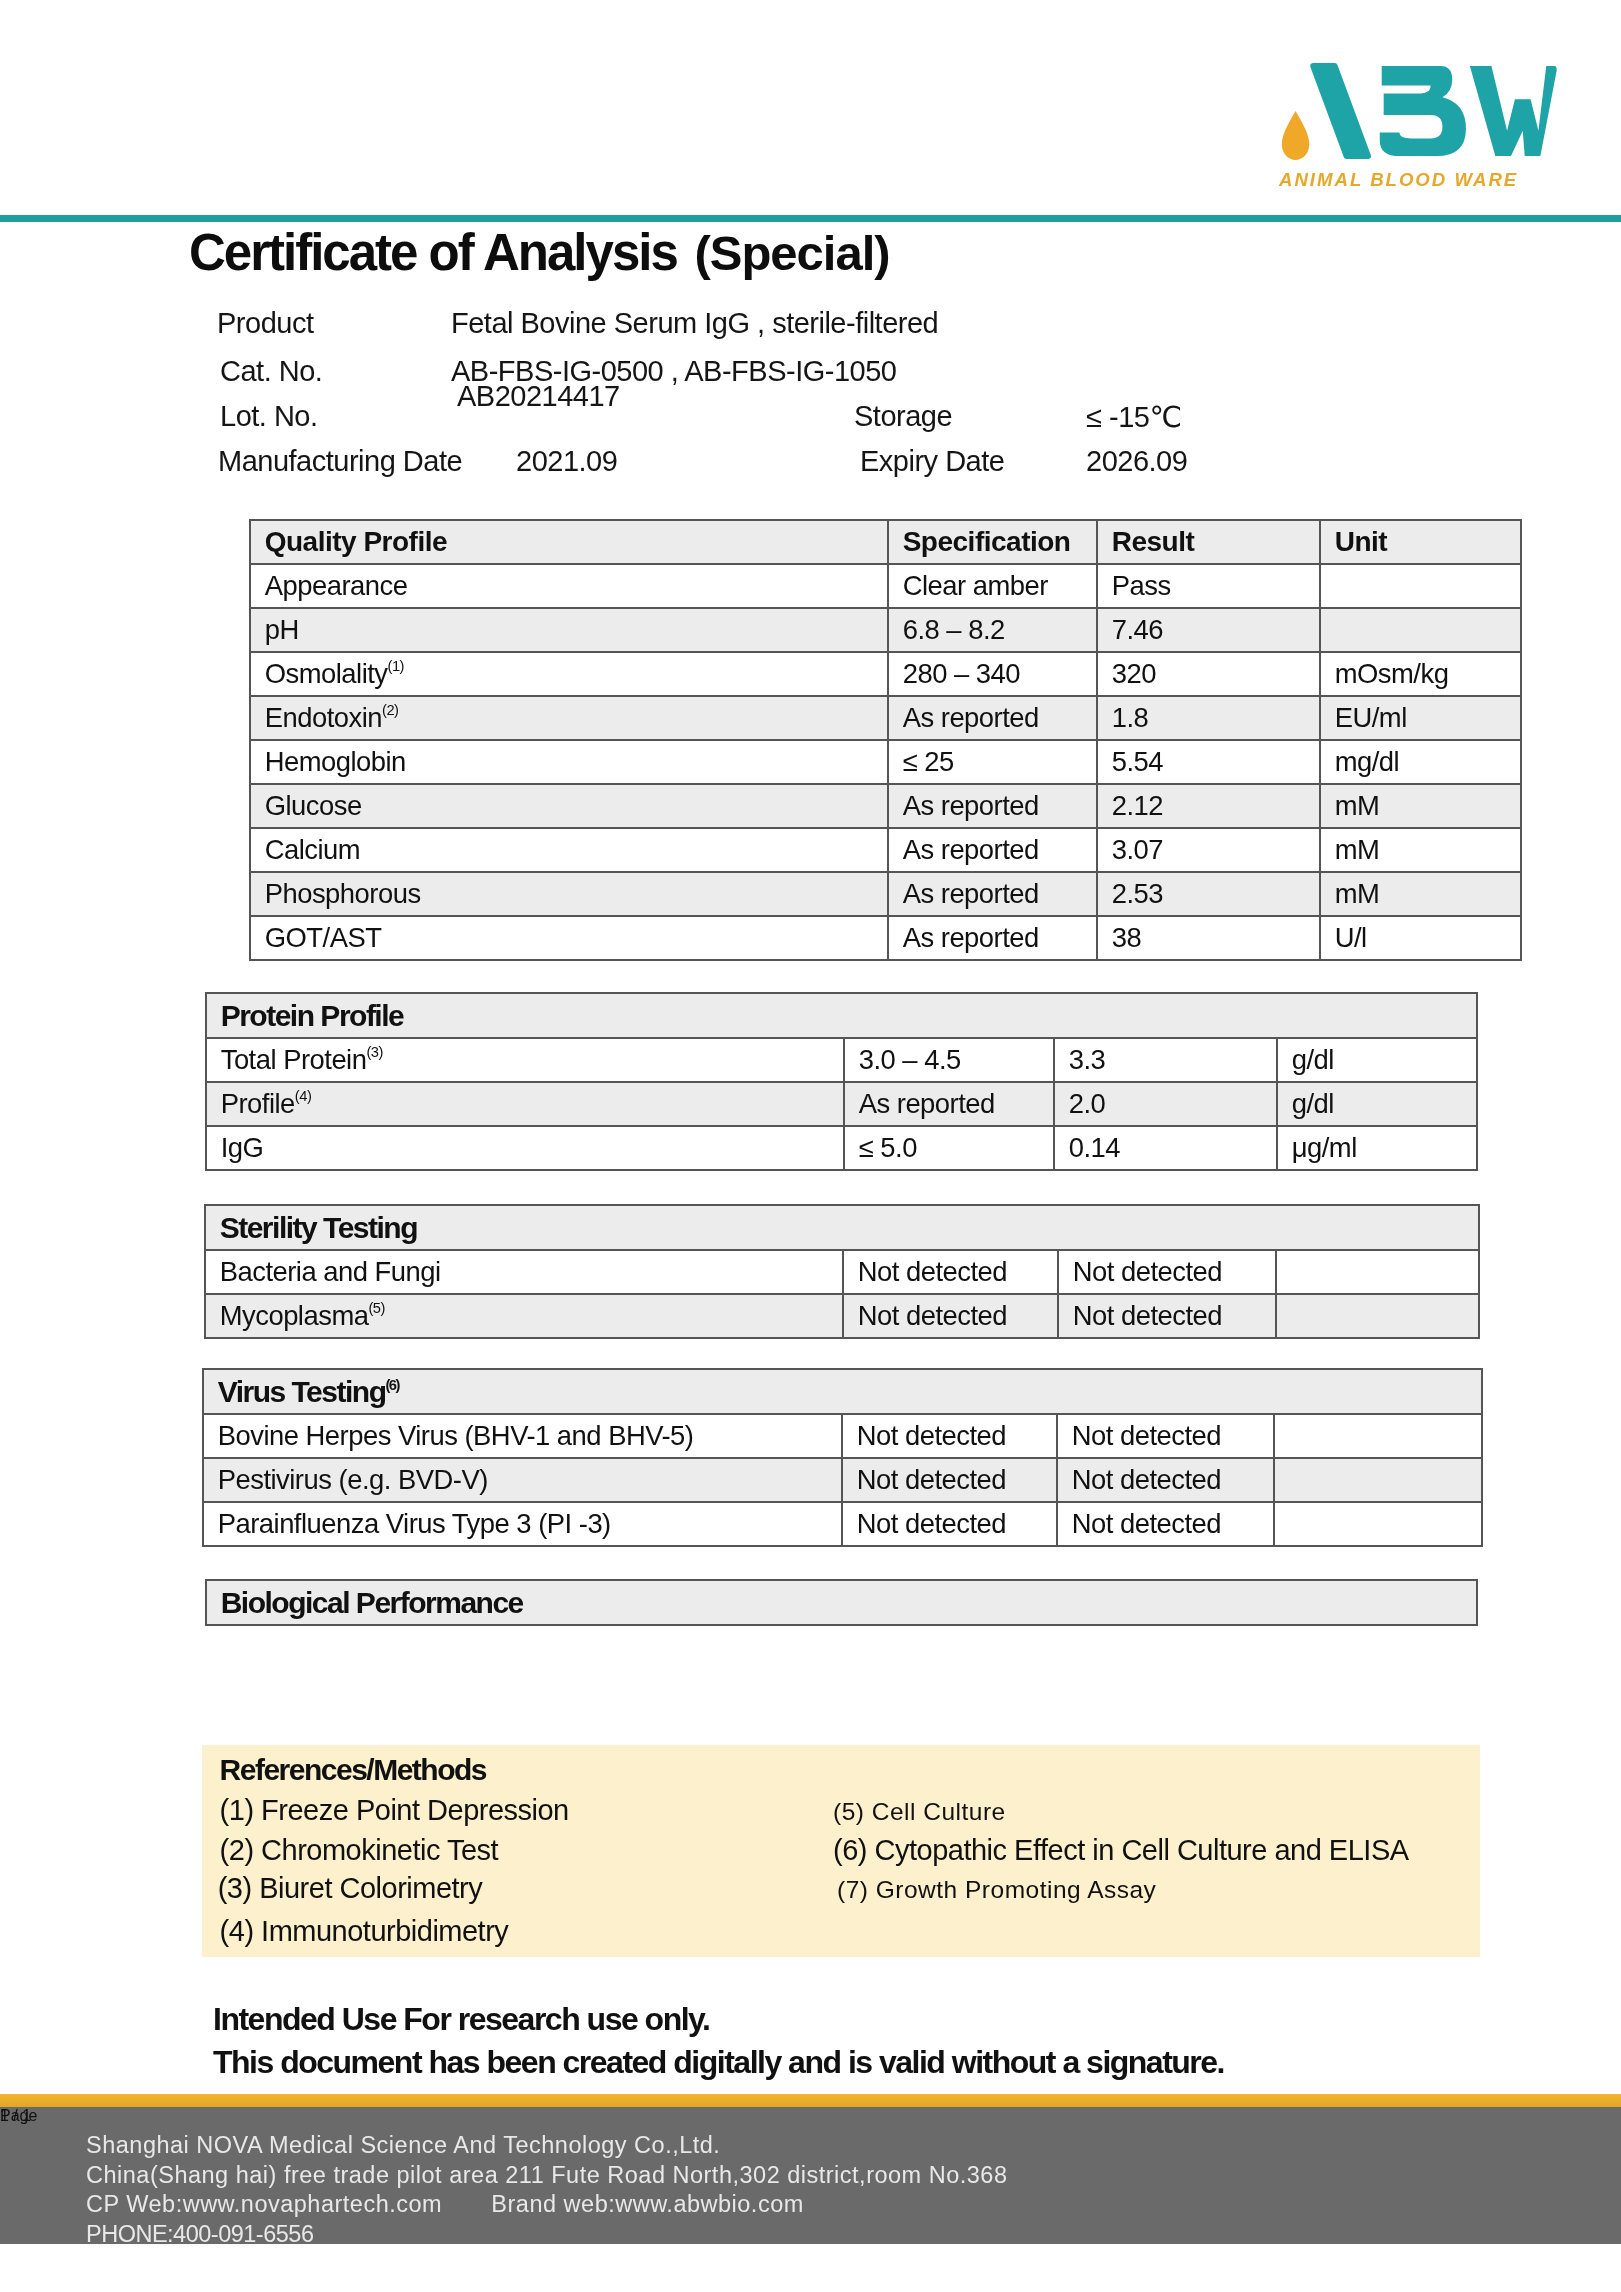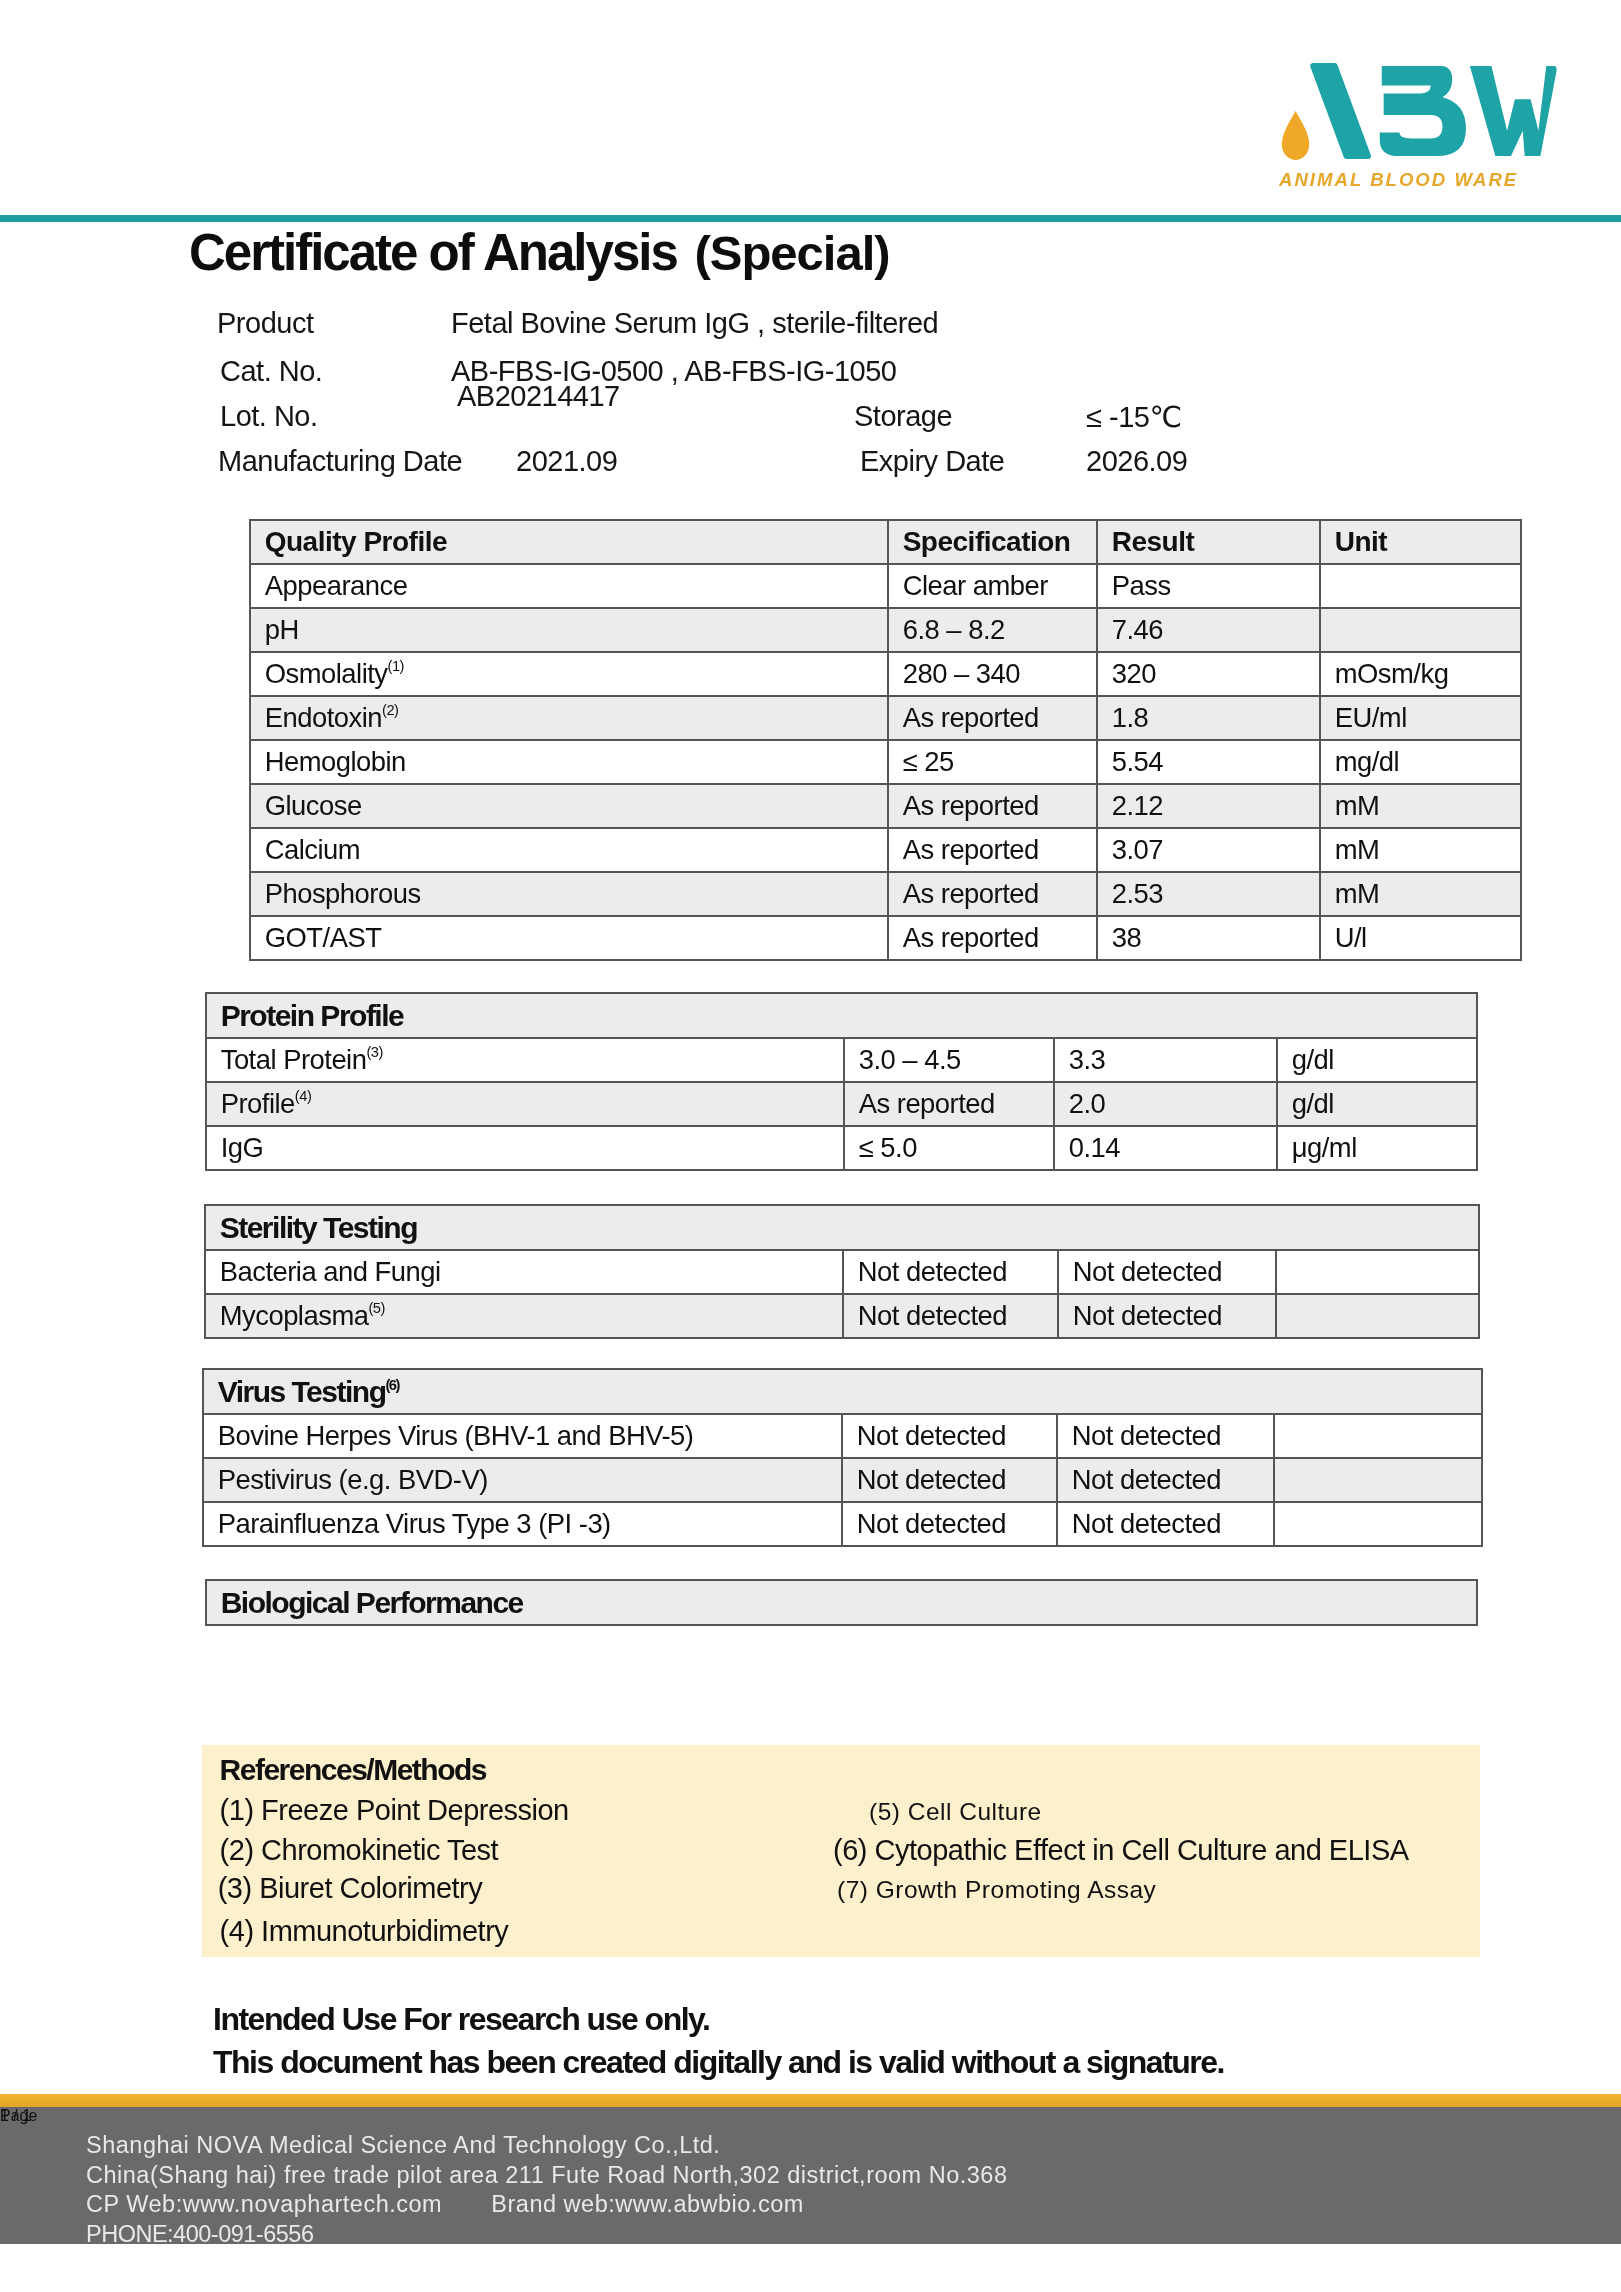--- a/index.html
+++ b/index.html
@@ -245,21 +245,21 @@
   </tr>
 </tbody>
   </table>
 
 <div class="refs">
   <div class="rtitle">References/Methods</div>
   <div class="ri" style="left:17.6px; top:49px;">(1) Freeze Point Depression</div>
   <div class="ri" style="left:17.6px; top:89px;">(2) Chromokinetic  Test</div>
   <div class="ri" style="left:15.7px; top:127px;">(3)  Biuret  Colorimetry</div>
   <div class="ri" style="left:17.6px; top:170px;">(4) Immunoturbidimetry</div>
-  <div class="ri small" style="left:631px; top:53px;margin-left:36px;">(5) Cell   Culture</div>
+  <div class="ri small" style="left:631px; top:53px;">(5) Cell   Culture</div>
   <div class="ri" style="left:631px; top:89px;">(6) Cytopathic Effect in Cell Culture and ELISA</div>
   <div class="ri small" style="left:635px; top:131px;">(7) Growth Promoting  Assay</div>
 </div>
 
 <div class="intended" style="top:2001px;">Intended Use For research use only.</div>
 <div class="intended" style="top:2044px;">This document has been created digitally and is valid without a signature.</div>
 
 <div class="orange-bar"></div>
 <div class="footer"></div>
 <div class="footer">

